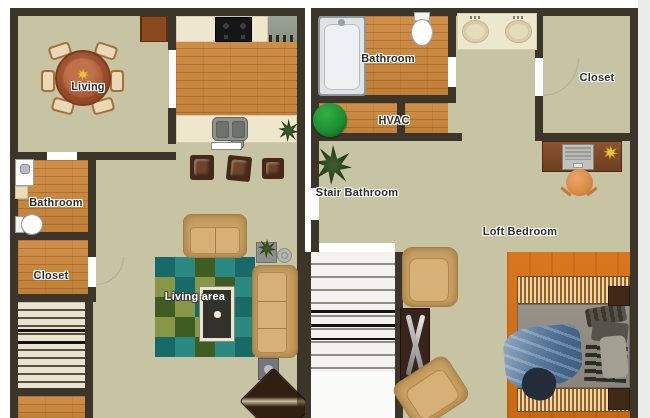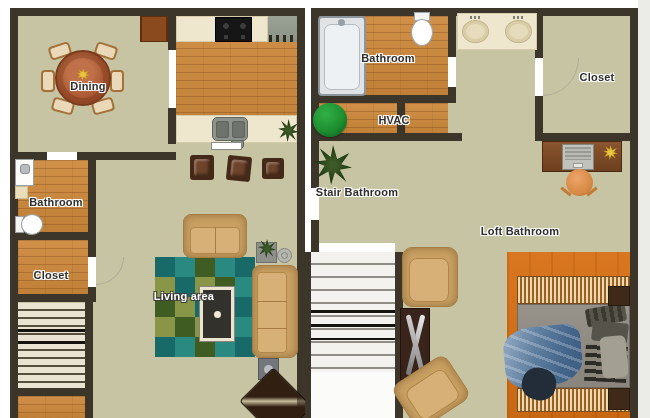--- a/index.html
+++ b/index.html
@@ -169,24 +169,24 @@
     <i class="plant dark" style="left:1px;top:-4px;width:18px;height:19px"></i>
   </div>
   <div class="abs" style="left:277px;top:248px;width:15px;height:15px;background:#b7b7b1;border:1px solid #84847e;border-radius:50%">
     <i class="abs" style="left:3px;top:3px;width:7px;height:7px;border:1px solid #84847e;border-radius:50%"></i>
   </div>
   <div class="abs" style="left:258px;top:358px;width:21px;height:22px;background:#73777c;border:1px solid #55585c">
     <i class="abs" style="left:5px;top:6px;width:9px;height:9px;background:#b9bdc2;border-radius:50%"></i>
   </div>
   <div class="abs" style="left:248px;top:380px;width:56px;height:48px;transform:rotate(45deg);background:linear-gradient(135deg,#311f12 40%,rgba(205,185,150,.4) 46%,#311f12 54%);border-radius:4px;border:1px solid #1c1008"></div>
 
-  <div class="label" style="left:88px;top:86px">Dining</div>
+  <div class="label" style="left:88px;top:86px">Living</div>
   <div class="label" style="left:56px;top:202px">Bathroom</div>
   <div class="label" style="left:51px;top:275px">Closet</div>
-  <div class="label light" style="left:184px;top:296px">Living area</div>
+  <div class="label light" style="left:195px;top:296px">Living area</div>
 
   <div class="floor-green" style="left:319px;top:16px;width:311px;height:402px"></div>
   <div class="wood" style="left:319px;top:16px;width:129px;height:81px"></div>
   <div class="wood" style="left:319px;top:103px;width:78px;height:32px"></div>
   <div class="wood" style="left:405px;top:103px;width:43px;height:32px"></div>
 
   <div class="stairsR" style="left:311px;top:252px;width:84px;height:120px">
     <i class="darkline" style="left:0;top:58px;width:84px;height:3px"></i>
     <i class="darkline" style="left:0;top:72px;width:84px;height:3px"></i>
     <i class="darkline" style="left:0;top:86px;width:84px;height:2px"></i>
@@ -264,15 +264,15 @@
        background:repeating-linear-gradient(25deg,rgba(255,255,255,.22) 0 3px,transparent 3px 10px),linear-gradient(110deg,#8aa2bd 10%,#5f7fa0 40%,#46678c 70%,#3a5a80);
        border-radius:40% 20% 45% 25%/35% 25% 40% 30%"></div>
   <div class="abs" style="left:522px;top:368px;width:34px;height:32px;background:#232d3a;border-radius:45%;transform:rotate(15deg)"></div>
   <div class="nightstand" style="left:608px;top:286px;width:22px;height:20px"></div>
   <div class="nightstand" style="left:608px;top:388px;width:22px;height:22px"></div>
 
   <div class="label" style="left:388px;top:58px">Bathroom</div>
   <div class="label" style="left:394px;top:120px">HVAC</div>
   <div class="label" style="left:357px;top:192px">Stair Bathroom</div>
   <div class="label" style="left:597px;top:77px">Closet</div>
-  <div class="label" style="left:520px;top:231px">Loft Bathroom</div>
+  <div class="label" style="left:520px;top:231px">Loft Bedroom</div>
 
 </div>
 
 </body></html>

